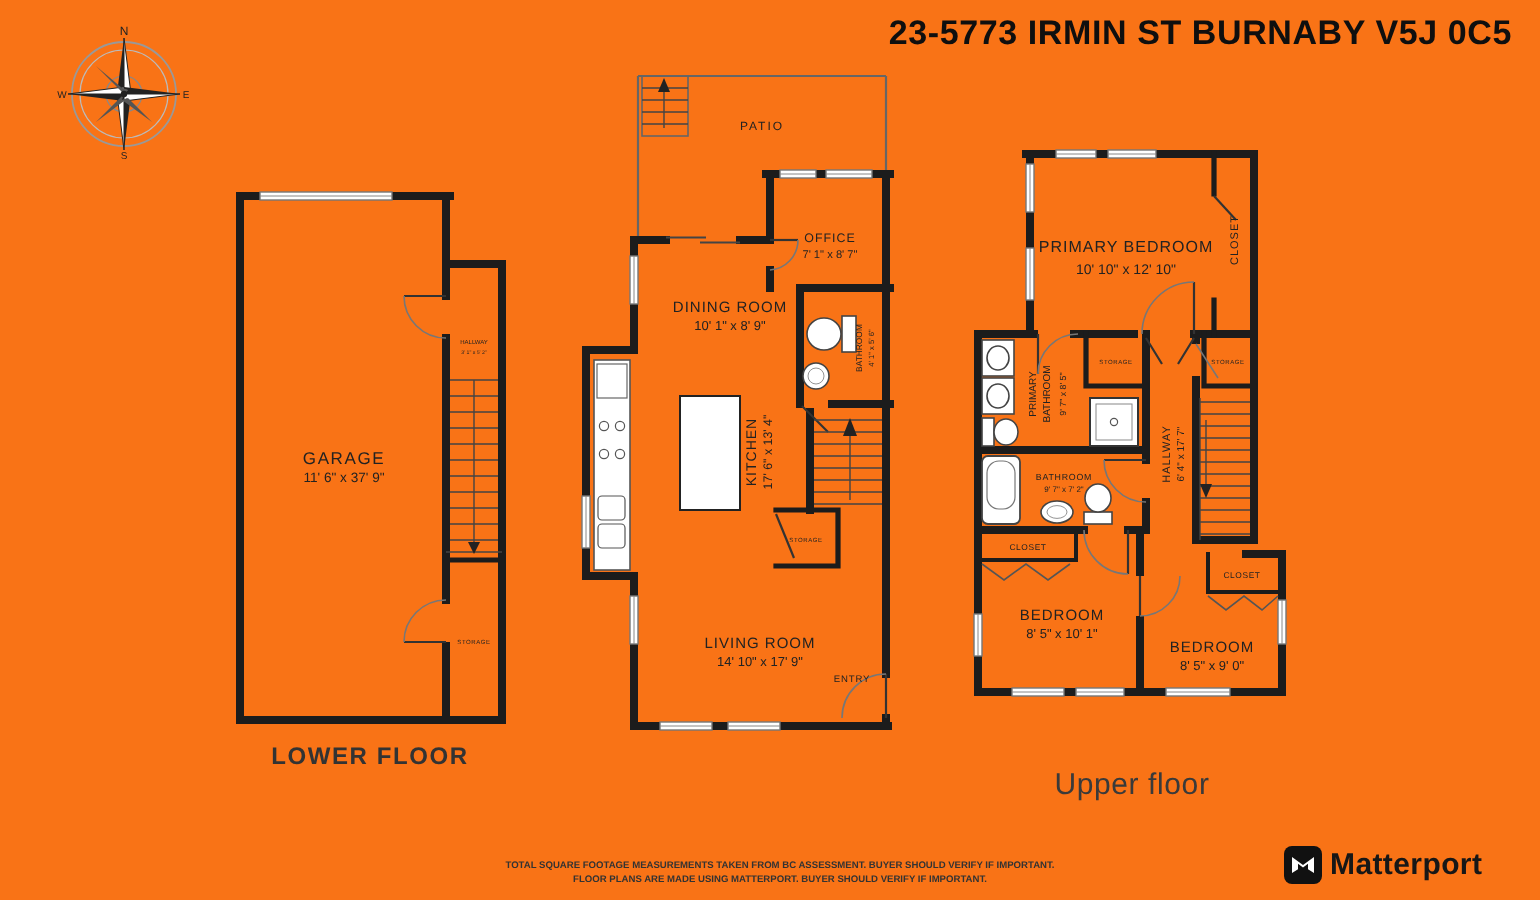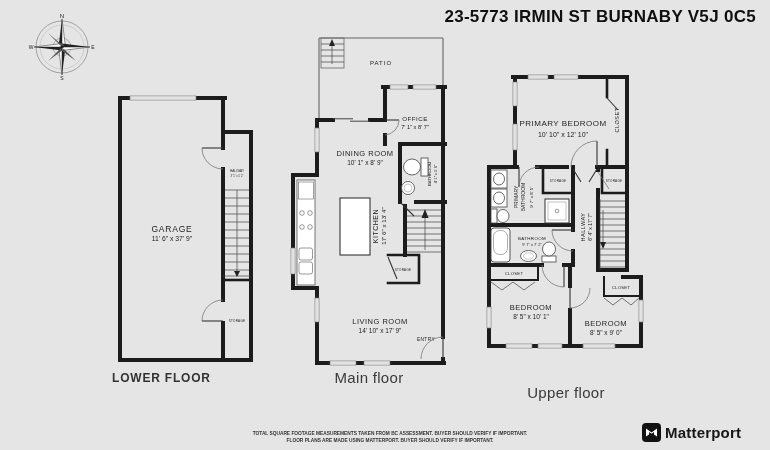--- a/index.html
+++ b/index.html
@@ -1,20 +1,20 @@
 <!DOCTYPE html>
 <html><head>
 <meta charset="utf-8">
 <style>
   html,body{margin:0;padding:0;background:#fff;}
-  #stage{position:relative;width:770px;height:450px;background:#e5e5e5;overflow:hidden;
+  #stage{position:relative;width:770px;height:450px;background:#f97316;overflow:hidden;
          font-family:"Liberation Sans",sans-serif;}
   .abs{position:absolute;}
   #title{top:7px;right:14px;font-size:17px;font-weight:bold;color:#0f0f0f;letter-spacing:.3px;}
-  .caption-sm{font-size:12px;font-weight:600;color:#333;letter-spacing:.8px;text-align:left;}
+  .caption-sm{font-size:12px;font-weight:600;color:#333;letter-spacing:.8px;text-align:center;}
   .caption-lg{font-size:15px;font-weight:400;color:#3a3a3a;letter-spacing:.3px;text-align:center;}
   #disclaimer{left:230px;top:430px;width:320px;text-align:center;color:#333;
               font-size:4.8px;font-weight:700;line-height:7px;}
   #brand{left:642px;top:423px;display:flex;align-items:center;gap:4px;}
   #brand .word{font-size:15px;font-weight:bold;color:#171717;letter-spacing:.2px;}
   svg text{font-family:"Liberation Sans",sans-serif;fill:#222;}
   .wall{stroke:#1c1c1c;stroke-width:4;fill:none;stroke-linecap:square;}
   .wall3{stroke:#1c1c1c;stroke-width:2.6;fill:none;stroke-linecap:square;}
   .wall2{stroke:#1c1c1c;stroke-width:2;fill:none;stroke-linecap:square;}
   .thin{stroke:#666;stroke-width:1.1;fill:none;}
@@ -200,21 +200,20 @@
     <text x="77" y="135" text-anchor="middle" font-size="6.5">10' 1" x 8' 9"</text>
     <text x="143" y="144" text-anchor="middle" font-size="4.2" transform="rotate(-90 143 144)">BATHROOM</text>
     <text x="149" y="144" text-anchor="middle" font-size="3.8" transform="rotate(-90 149 144)">4' 1" x 5' 6"</text>
     <text x="90" y="196" text-anchor="middle" font-size="7" letter-spacing=".5" transform="rotate(-90 90 196)">KITCHEN</text>
     <text x="98" y="196" text-anchor="middle" font-size="6.2" transform="rotate(-90 98 196)">17' 6" x 13' 4"</text>
     <text x="115" y="241" text-anchor="middle" font-size="3" letter-spacing=".3">STORAGE</text>
     <text x="92" y="294" text-anchor="middle" font-size="7.5" letter-spacing=".5">LIVING ROOM</text>
     <text x="92" y="303" text-anchor="middle" font-size="6.5">14' 10" x 17' 9"</text>
     <text x="138" y="311" text-anchor="middle" font-size="4.8" letter-spacing=".4">ENTRY</text>
   </svg>
-  <div class="abs caption-lg" style="left:288px;top:369px;width:162px">Main floor</div>
 
   <svg class="abs" style="left:482px;top:60px" width="168" height="308" viewBox="0 0 168 308">
     <path class="wall" d="
       M31,17 H46 M66,17 H72 M96,17 H145
       M7,107 H35 M55,107 H85 M115,107 H145
       M7,165 H91
       M7,205 H60 M82,205 H91
       M116,210 H145
       M141,217 H159
       M7,286 H24 M50,286 H56 M80,286 H101 M133,286 H159

